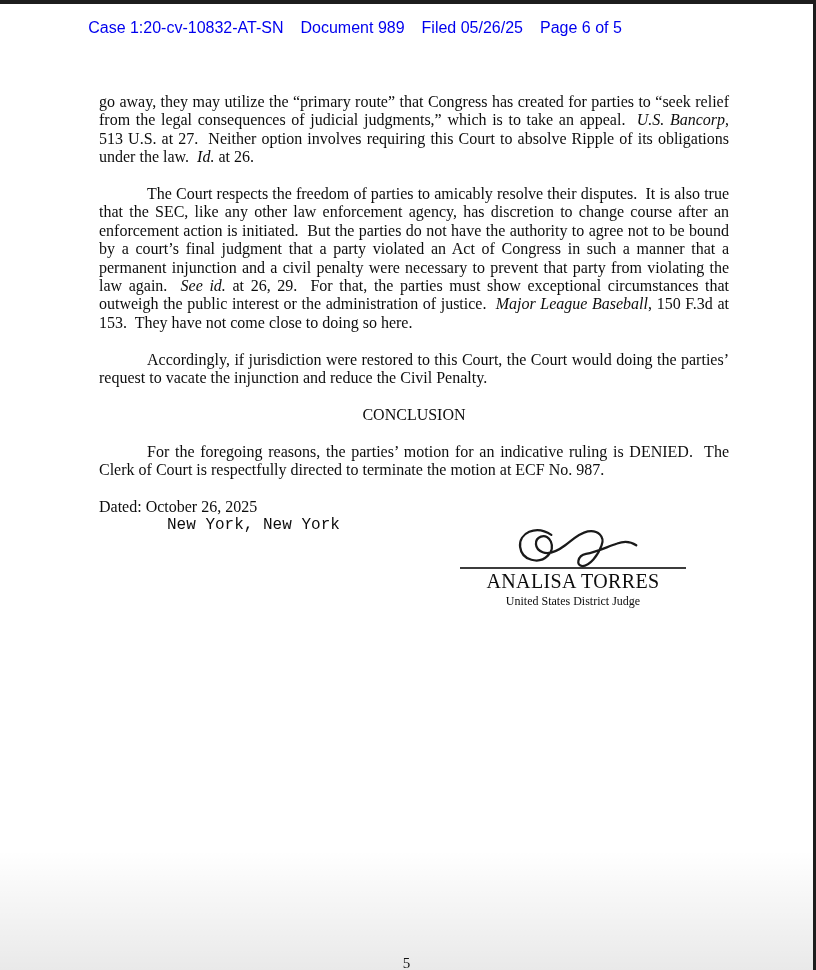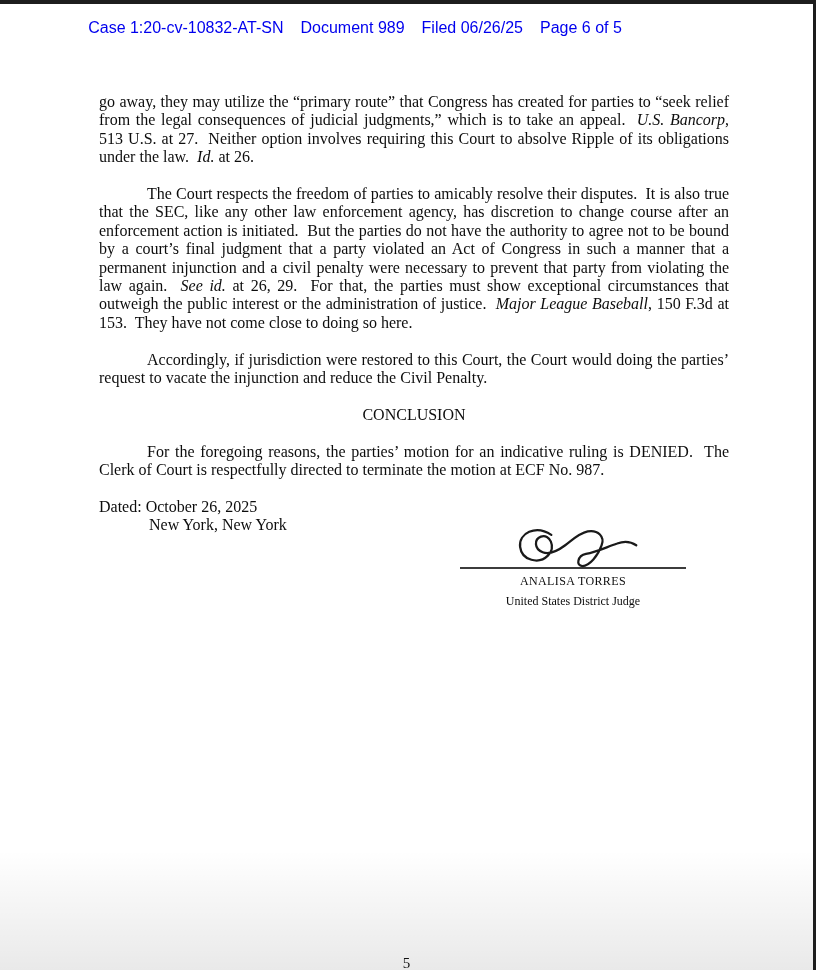--- a/index.html
+++ b/index.html
@@ -38,31 +38,31 @@
   }
   .para { margin: 0 0 18.4px 0; text-align: justify; }
   .para.indent { text-indent: 48px; }
   .conclusion-heading {
     font-size: 16px; line-height: 18.4px;
     font-weight: normal; text-align: center;
     margin: 0 0 18.4px 0;
   }
   .so-ordered { margin: 0 0 18.4px 0; text-indent: 48px; }
   .dated-block div { line-height: 18.4px; }
-  .dated-place { margin-left: 50px; }
+  .dated-place { margin-left: 68px; font-family: Liberation Mono, monospace; }
   .signature-block {
     position: absolute; top: 521px; left: 460px;
     width: 226px; text-align: center;
   }
   .signature-squiggle { display: block; margin: 0 auto -6px auto; }
   .signature-line {
     border-top: 2px solid #3c3c3c;
     margin: 0; padding-top: 2px;
   }
-  .judge-name { font-size: 12px; line-height: 20px; letter-spacing: 0.4px; }
+  .judge-name { font-size: 20px; line-height: 20px; letter-spacing: 0.4px; }
   .judge-title { font-size: 12px; line-height: 20px; }
   .bottom-shadow {
     position: absolute; bottom: 0; left: 0;
     width: 813px; height: 120px;
     background: linear-gradient(to bottom, rgba(0,0,0,0) 0%, rgba(0,0,0,0.085) 100%);
     pointer-events: none;
   }
   .page-number {
     position: absolute; top: 955px; left: 0;
     width: 813px; text-align: center;
@@ -71,21 +71,21 @@
 </style>
 </head>
 <body>
 
 <div class="top-bar"></div>
 <div class="right-border"></div>
 
 <div class="ecf-header">
   <span>Case 1:20-cv-10832-AT-SN</span>
   <span>Document 989</span>
-  <span>Filed 06/26/25</span>
+  <span>Filed 05/26/25</span>
   <span>Page 6 of 5</span>
 </div>
 
 <div class="content">
   <p class="para">go away, they may utilize the “primary route” that Congress has created for parties to “seek relief from the legal consequences of judicial judgments,” which is to take an appeal.&nbsp; <i>U.S. Bancorp</i>, 513 U.S. at 27.&nbsp; Neither option involves requiring this Court to absolve Ripple of its obligations under the law.&nbsp; <i>Id.</i> at 26.</p>
   <p class="para indent">The Court respects the freedom of parties to amicably resolve their disputes.&nbsp; It is also true that the SEC, like any other law enforcement agency, has discretion to change course after an enforcement action is initiated.&nbsp; But the parties do not have the authority to agree not to be bound by a court’s final judgment that a party violated an Act of Congress in such a manner that a permanent injunction and a civil penalty were necessary to prevent that party from violating the law again.&nbsp; <i>See id.</i> at 26, 29.&nbsp; For that, the parties must show exceptional circumstances that outweigh the public interest or the administration of justice.&nbsp; <i>Major League Baseball</i>, 150 F.3d at 153.&nbsp; They have not come close to doing so here.</p>
   <p class="para indent">Accordingly, if jurisdiction were restored to this Court, the Court would doing the parties’ request to vacate the injunction and reduce the Civil Penalty.</p>
   <h2 class="conclusion-heading">CONCLUSION</h2>
   <p class="para indent">For the foregoing reasons, the parties’ motion for an indicative ruling is DENIED.&nbsp; The Clerk of Court is respectfully directed to terminate the motion at ECF No. 987.</p>
   <div class="dated-block">

